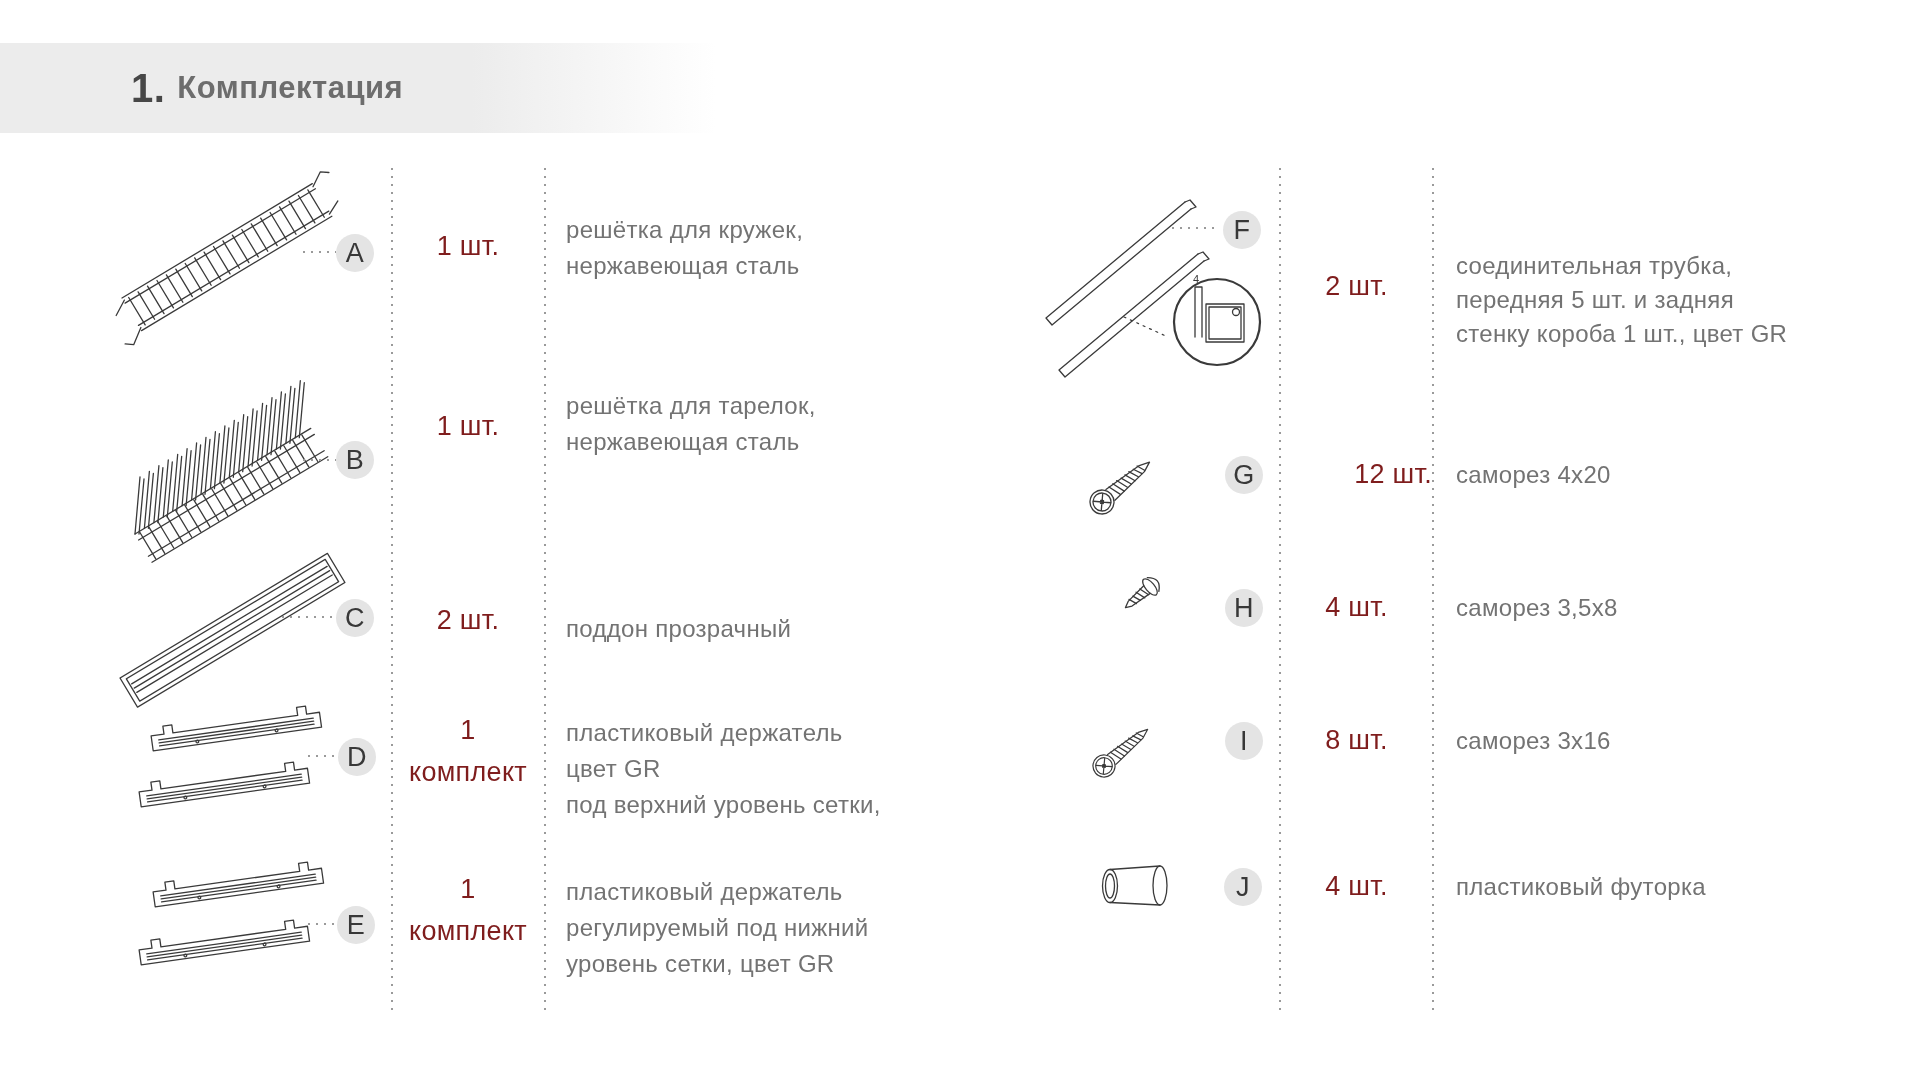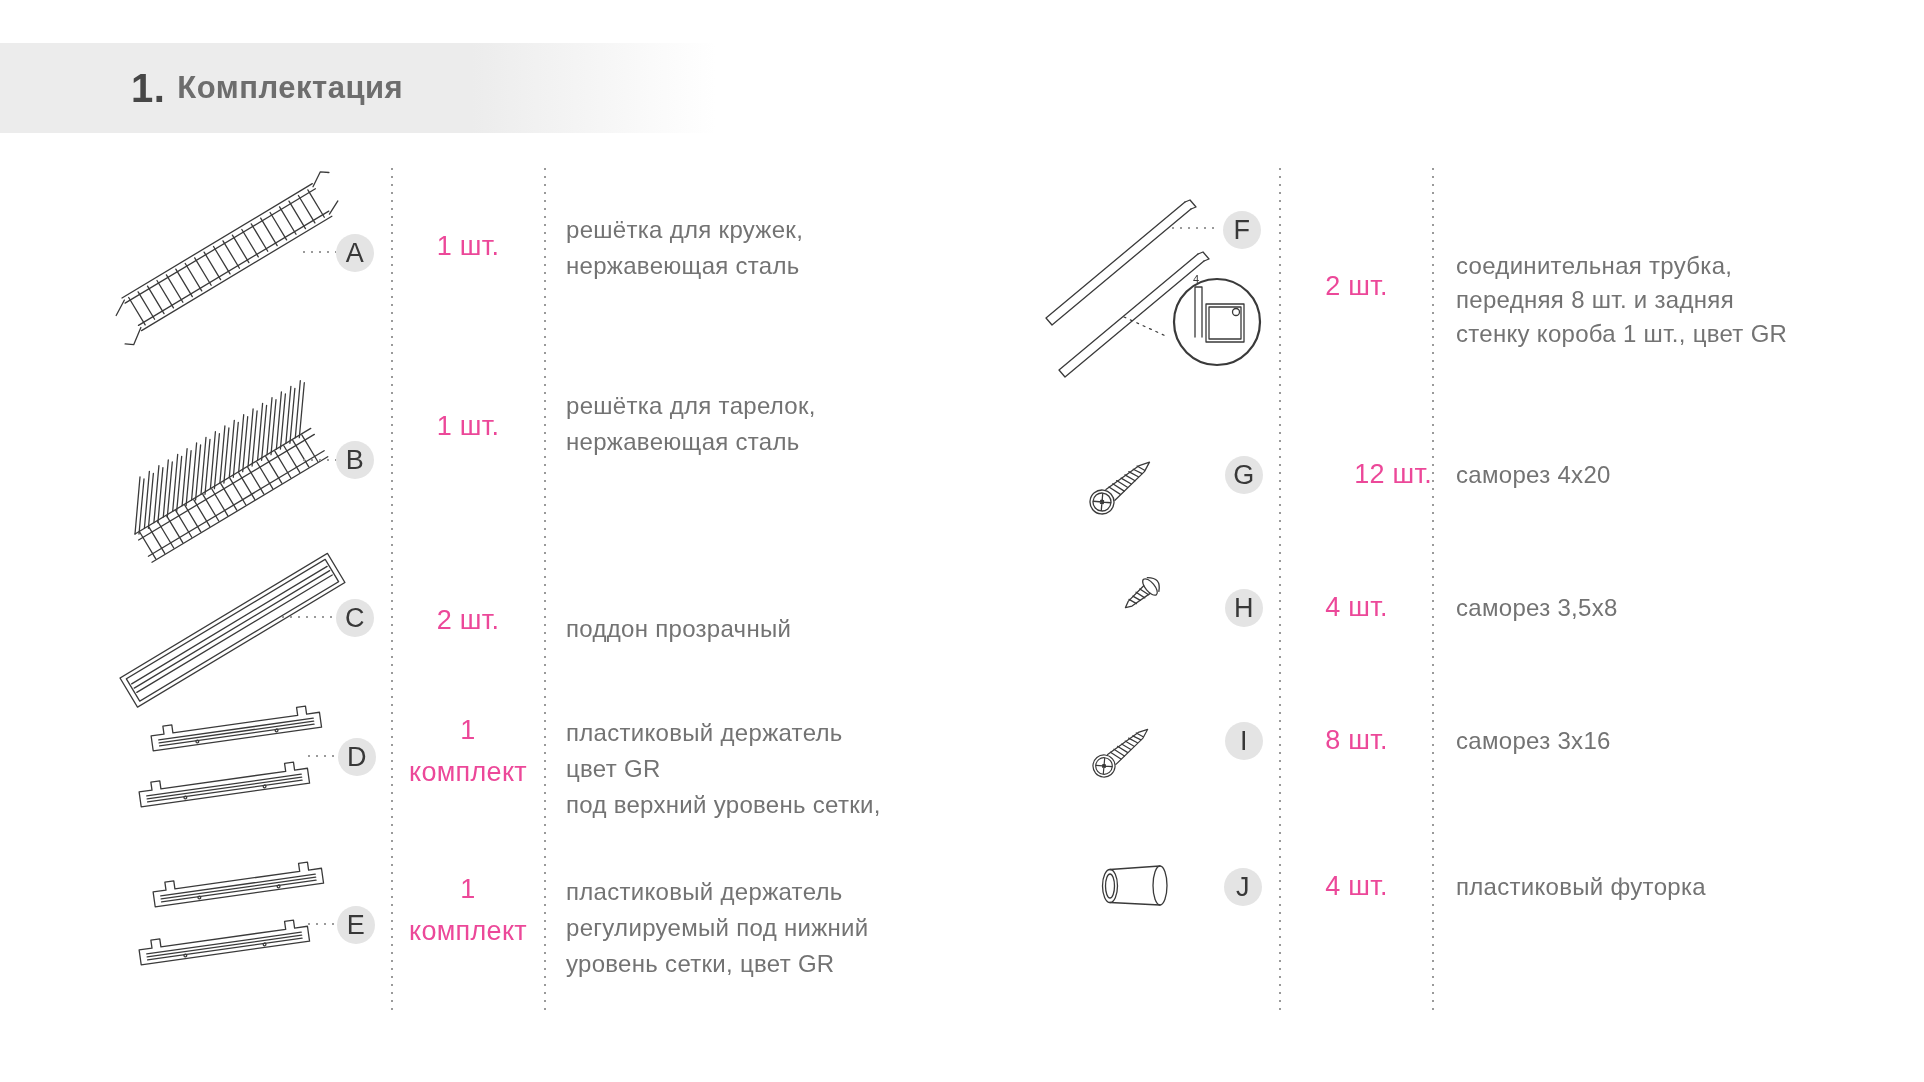--- a/index.html
+++ b/index.html
@@ -30,21 +30,21 @@
     background-image:repeating-linear-gradient(to right, #9a9a9a 0 2px, transparent 2px 8px);
   }
   
   .badge {
     position:absolute; width:38px; height:38px; border-radius:50%;
     background:#e4e4e4; color:#383838; font-size:27px; font-weight:500;
     display:flex; align-items:center; justify-content:center; letter-spacing:0.5px;
   }
   
   .qty {
-    position:absolute; font-size:27px; color:#ec4899; text-align:center;
+    position:absolute; font-size:27px; color:#7f1d1d; text-align:center;
     line-height:37px; letter-spacing:0.3px;
   }
   .qty.two { line-height:42px; }
   .qty.left-col  { left:392px;  width:152px; }
   .qty.right-col { left:1281px; width:151px; }
   
   .desc {
     position:absolute; font-size:24px; color:#737373; line-height:36px; letter-spacing:0.3px;
   }
   .desc.lh34 { line-height:34px; }
@@ -193,21 +193,21 @@
       <path d="M177 125h32v32h-32z"></path>
       <circle cx="204" cy="130" r="3.5"></circle>
       <path d="M163 105v50M170 105v50M163 105h7"></path>
       <text class="dim" x="161" y="101">4</text>
     </svg>
     <div class="leader" style="left:1172px; top:227px; width:48px;"></div>
     <div class="badge" style="left:1223px; top:211px;">F</div>
     <div class="qty right-col" style="top:268px;">2 шт.</div>
     <div class="desc right-col lh34" style="top:213px;margin-top:36px;">
       <div>соединительная трубка,</div>
-      <div>передняя 8 шт. и задняя</div>
+      <div>передняя 5 шт. и задняя</div>
       <div>стенку короба 1 шт., цвет GR</div>
     </div>
   </div>
 
   <div>
     <svg class="art" style="left:1080px; top:426px;" width="90" height="100" viewBox="0 0 90 100">
       <g transform="translate(22,76) rotate(-40)">
         <circle cx="0" cy="0" r="12"></circle>
           <circle cx="0" cy="0" r="9"></circle>
         <path d="M-6 -6L6 6M-6 6L6 -6M-2 0L0 -2L2 0L0 2Z"></path>

